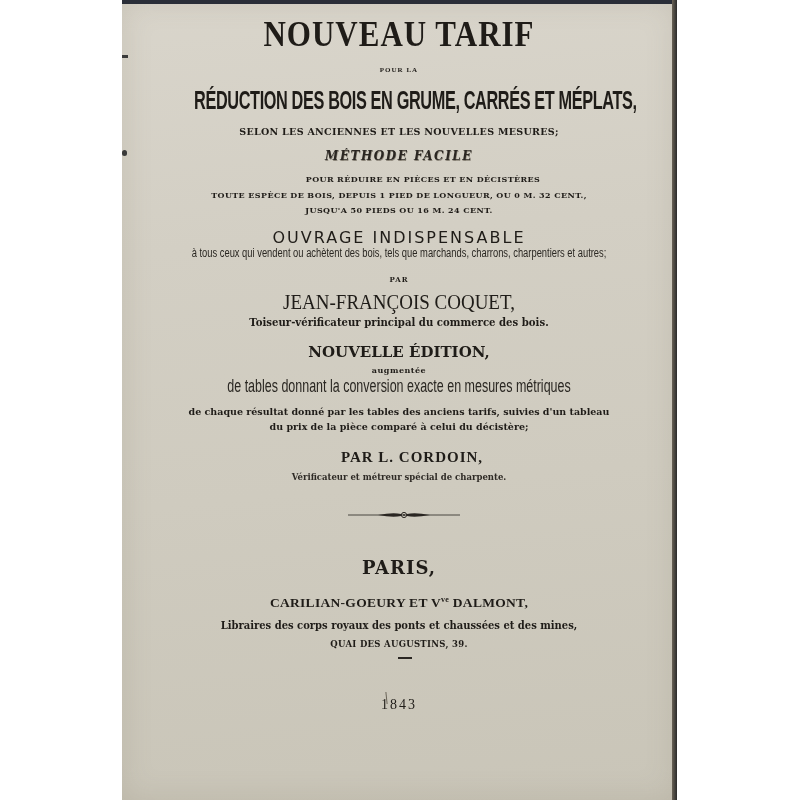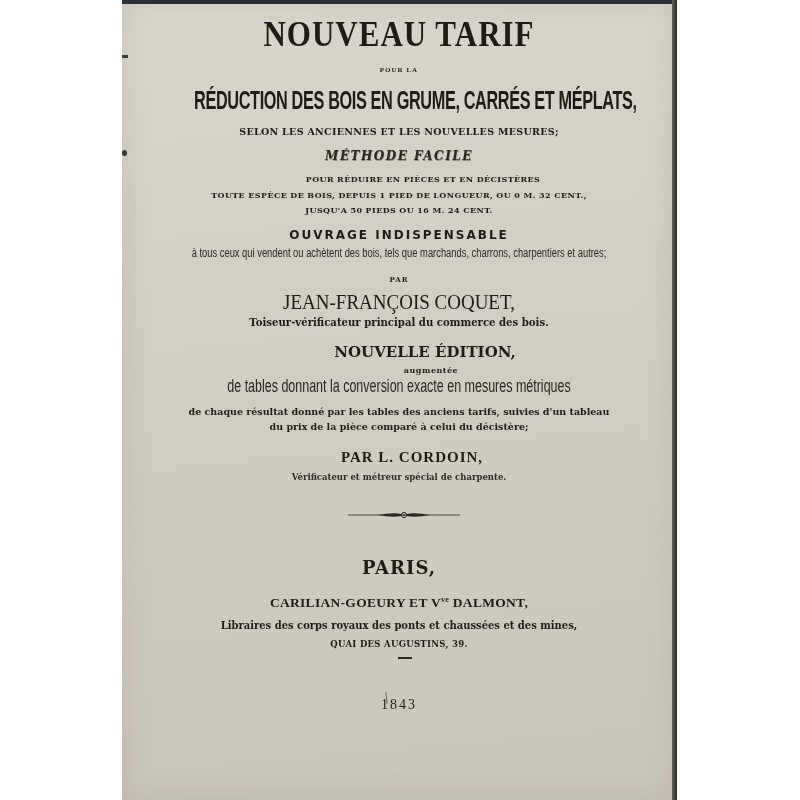--- a/index.html
+++ b/index.html
@@ -95,22 +95,22 @@
       font-size: 8px;
       font-family: "DejaVu Serif", serif;
       font-weight: bold;
       letter-spacing: 0.4px;
     }
     .pour-reduire { top: 174px; padding-left: 24px; }
     .toute-espece { top: 190px; }
     .jusqua { top: 205px; }
     .ouvrage {
       top: 228px;
-      font-size: 12px;
-      font-weight: bold;
+      font-size: 16px;
+      font-weight: normal;
       font-family: "DejaVu Sans", sans-serif;
       letter-spacing: 2px;
     }
     .a-tous {
       top: 246px;
       font-size: 12px;
       font-family: "Liberation Sans", sans-serif;
       transform: scaleX(0.78);
       color: #2a2722;
     }
@@ -131,28 +131,26 @@
       font-size: 11px;
       font-family: "DejaVu Serif", serif;
       font-weight: bold;
       transform: scaleX(0.92);
     }
     .edition {
       top: 343px;
       font-size: 15px;
       font-family: "DejaVu Serif", serif;
       font-weight: bold;
-      padding-left: 26px;
     }
     .augmentee {
       top: 365px;
       font-size: 8px;
       font-weight: bold;
       letter-spacing: 0.5px;
-      margin-left: 32px;
     }
     .tables {
       top: 377px;
       font-size: 16px;
       font-family: "Liberation Sans", sans-serif;
       transform: scaleX(0.78) scaleY(1.1);
       color: #2a2722;
     }
     .chaque {
       top: 406px;

